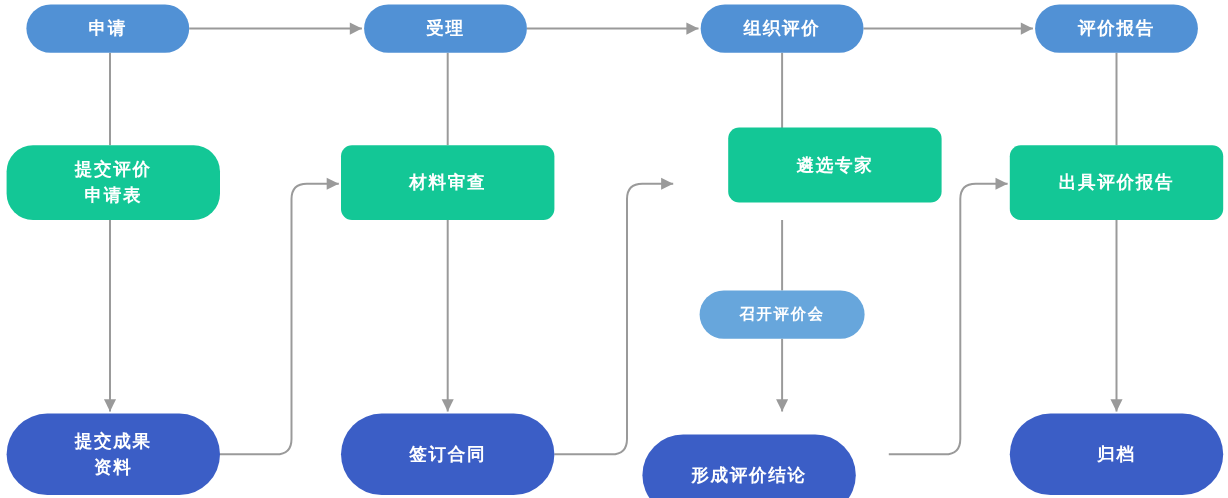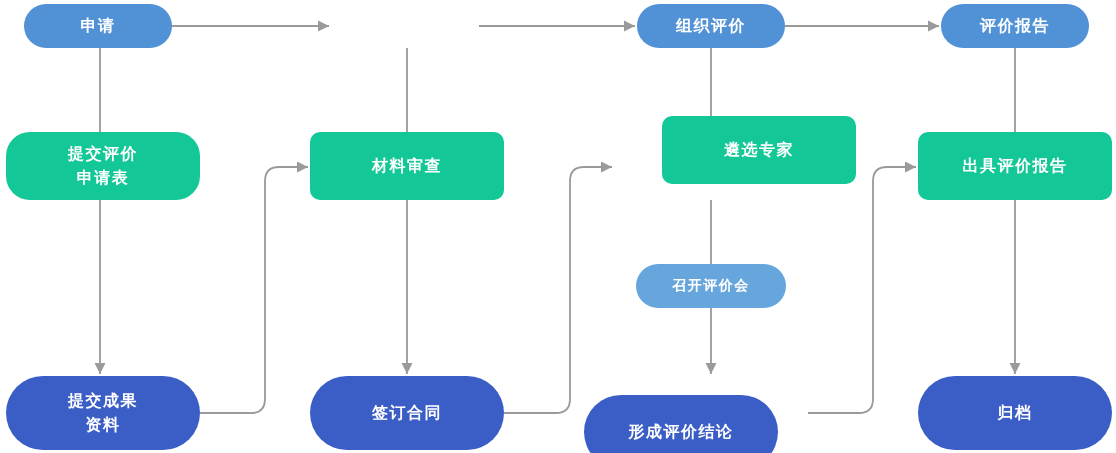--- a/index.html
+++ b/index.html
@@ -50,20 +50,21 @@
     <path class="edge" d="M711 200 V264"></path>
     <path class="edge" d="M711 308 V374" marker-end="url(#arr)"></path>
     <path class="edge" d="M1015 200 V374" marker-end="url(#arr)"></path>
 
     <path class="edge" d="M200 413 H251 Q265 413 265 399 V181 Q265 167 279 167 H308" marker-end="url(#arr)"></path>
     <path class="edge" d="M504 413 H556 Q570 413 570 399 V181 Q570 167 584 167 H612" marker-end="url(#arr)"></path>
     <path class="edge" d="M808 413 H859 Q873 413 873 399 V181 Q873 167 887 167 H916" marker-end="url(#arr)"></path>
   </svg>
 
   <div class="node stage" style="left:24px;top:4px;">申请</div>
+  <div class="node stage" style="left:331px;top:4px;">受理</div>
   <div class="node stage" style="left:637px;top:4px;">组织评价</div>
   <div class="node stage" style="left:941px;top:4px;">评价报告</div>
 
   <div class="node action" style="left:6px;top:132px;border-radius:24px;">提交评价
 申请表</div>
   <div class="node action" style="left:310px;top:132px;">材料审查</div>
   <div class="node action" style="left:614px;top:116px;margin-left:48px;">遴选专家</div>
   <div class="node meeting" style="left:636px;top:264px;">召开评价会</div>
 
   <div class="node action" style="left:918px;top:132px;">出具评价报告</div>

